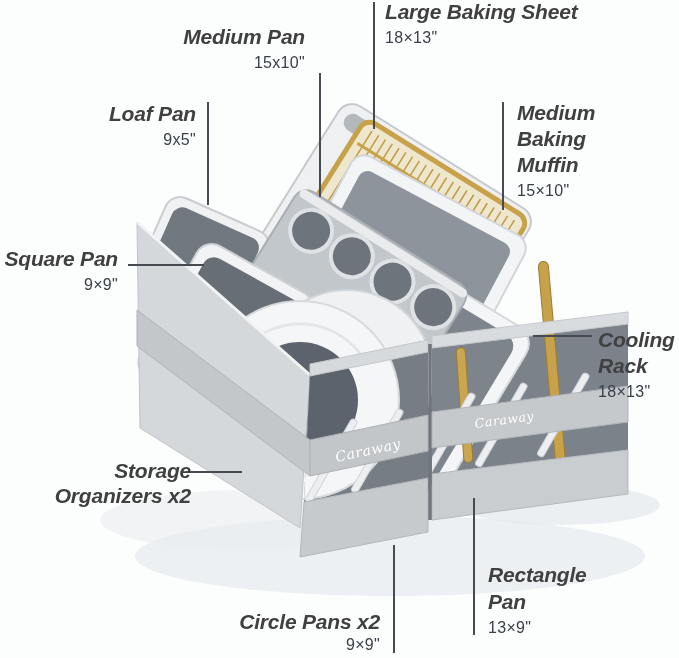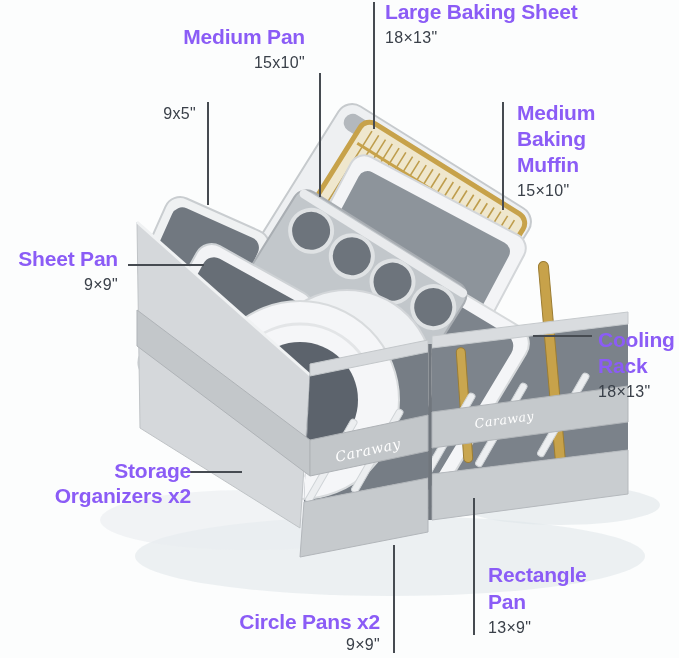--- a/index.html
+++ b/index.html
@@ -4,21 +4,21 @@
 <style>
   html,body{margin:0;padding:0;background:#ffffff;}
   .stage{
     position:relative;width:679px;height:658px;overflow:hidden;
     background:#fcfdfd;
     font-family:"Liberation Sans", sans-serif;
   }
   .product-svg{position:absolute;left:0;top:0;z-index:1;}
   .label{position:absolute;z-index:3;}
   .label .name{
-    font-size:21px;font-weight:bold;color:#8b5cf6;line-height:26px;letter-spacing:-0.2px;
+    font-size:21px;font-weight:bold;color:#404040;line-height:26px;letter-spacing:-0.2px;font-style:italic;
   }
   .label .dims{
     font-size:16px;font-weight:normal;color:#3a4049;line-height:20px;margin-top:3px;letter-spacing:0.3px;
   }
   .align-right{text-align:right;}
   .cline{position:absolute;background:#464b51;z-index:2;}
   .cline.v{width:1.5px;}
   .cline.h{height:1.5px;}
   .caraway-script{
     font-family:"DejaVu Serif", serif;font-style:italic;fill:#ffffff;letter-spacing:0.6px;
@@ -197,30 +197,31 @@
     <div class="name">Large Baking Sheet</div>
     <div class="dims">18×13"</div>
   </div>
 
   <div class="label align-right" style="right:374px;top:24px;">
     <div class="name">Medium Pan</div>
     <div class="dims">15x10"</div>
   </div>
 
   <div class="label align-right" style="right:483px;top:101px;">
+    <div class="name">Loaf Pan</div>
     <div class="dims">9x5"</div>
   </div>
 
   <div class="label" style="left:517px;top:100px;width:135px;">
     <div class="name">Medium Baking Muffin</div>
     <div class="dims">15×10"</div>
   </div>
 
   <div class="label align-right" style="right:561px;top:246px;">
-    <div class="name">Sheet Pan</div>
+    <div class="name">Square Pan</div>
     <div class="dims">9×9"</div>
   </div>
 
   <div class="label" style="left:598px;top:327px;width:90px;">
     <div class="name">Cooling Rack</div>
     <div class="dims">18×13"</div>
   </div>
 
   <div class="label align-right" style="right:488px;top:458px;width:150px;">
     <div class="name" style="line-height:25px;">Storage Organizers x2</div>

